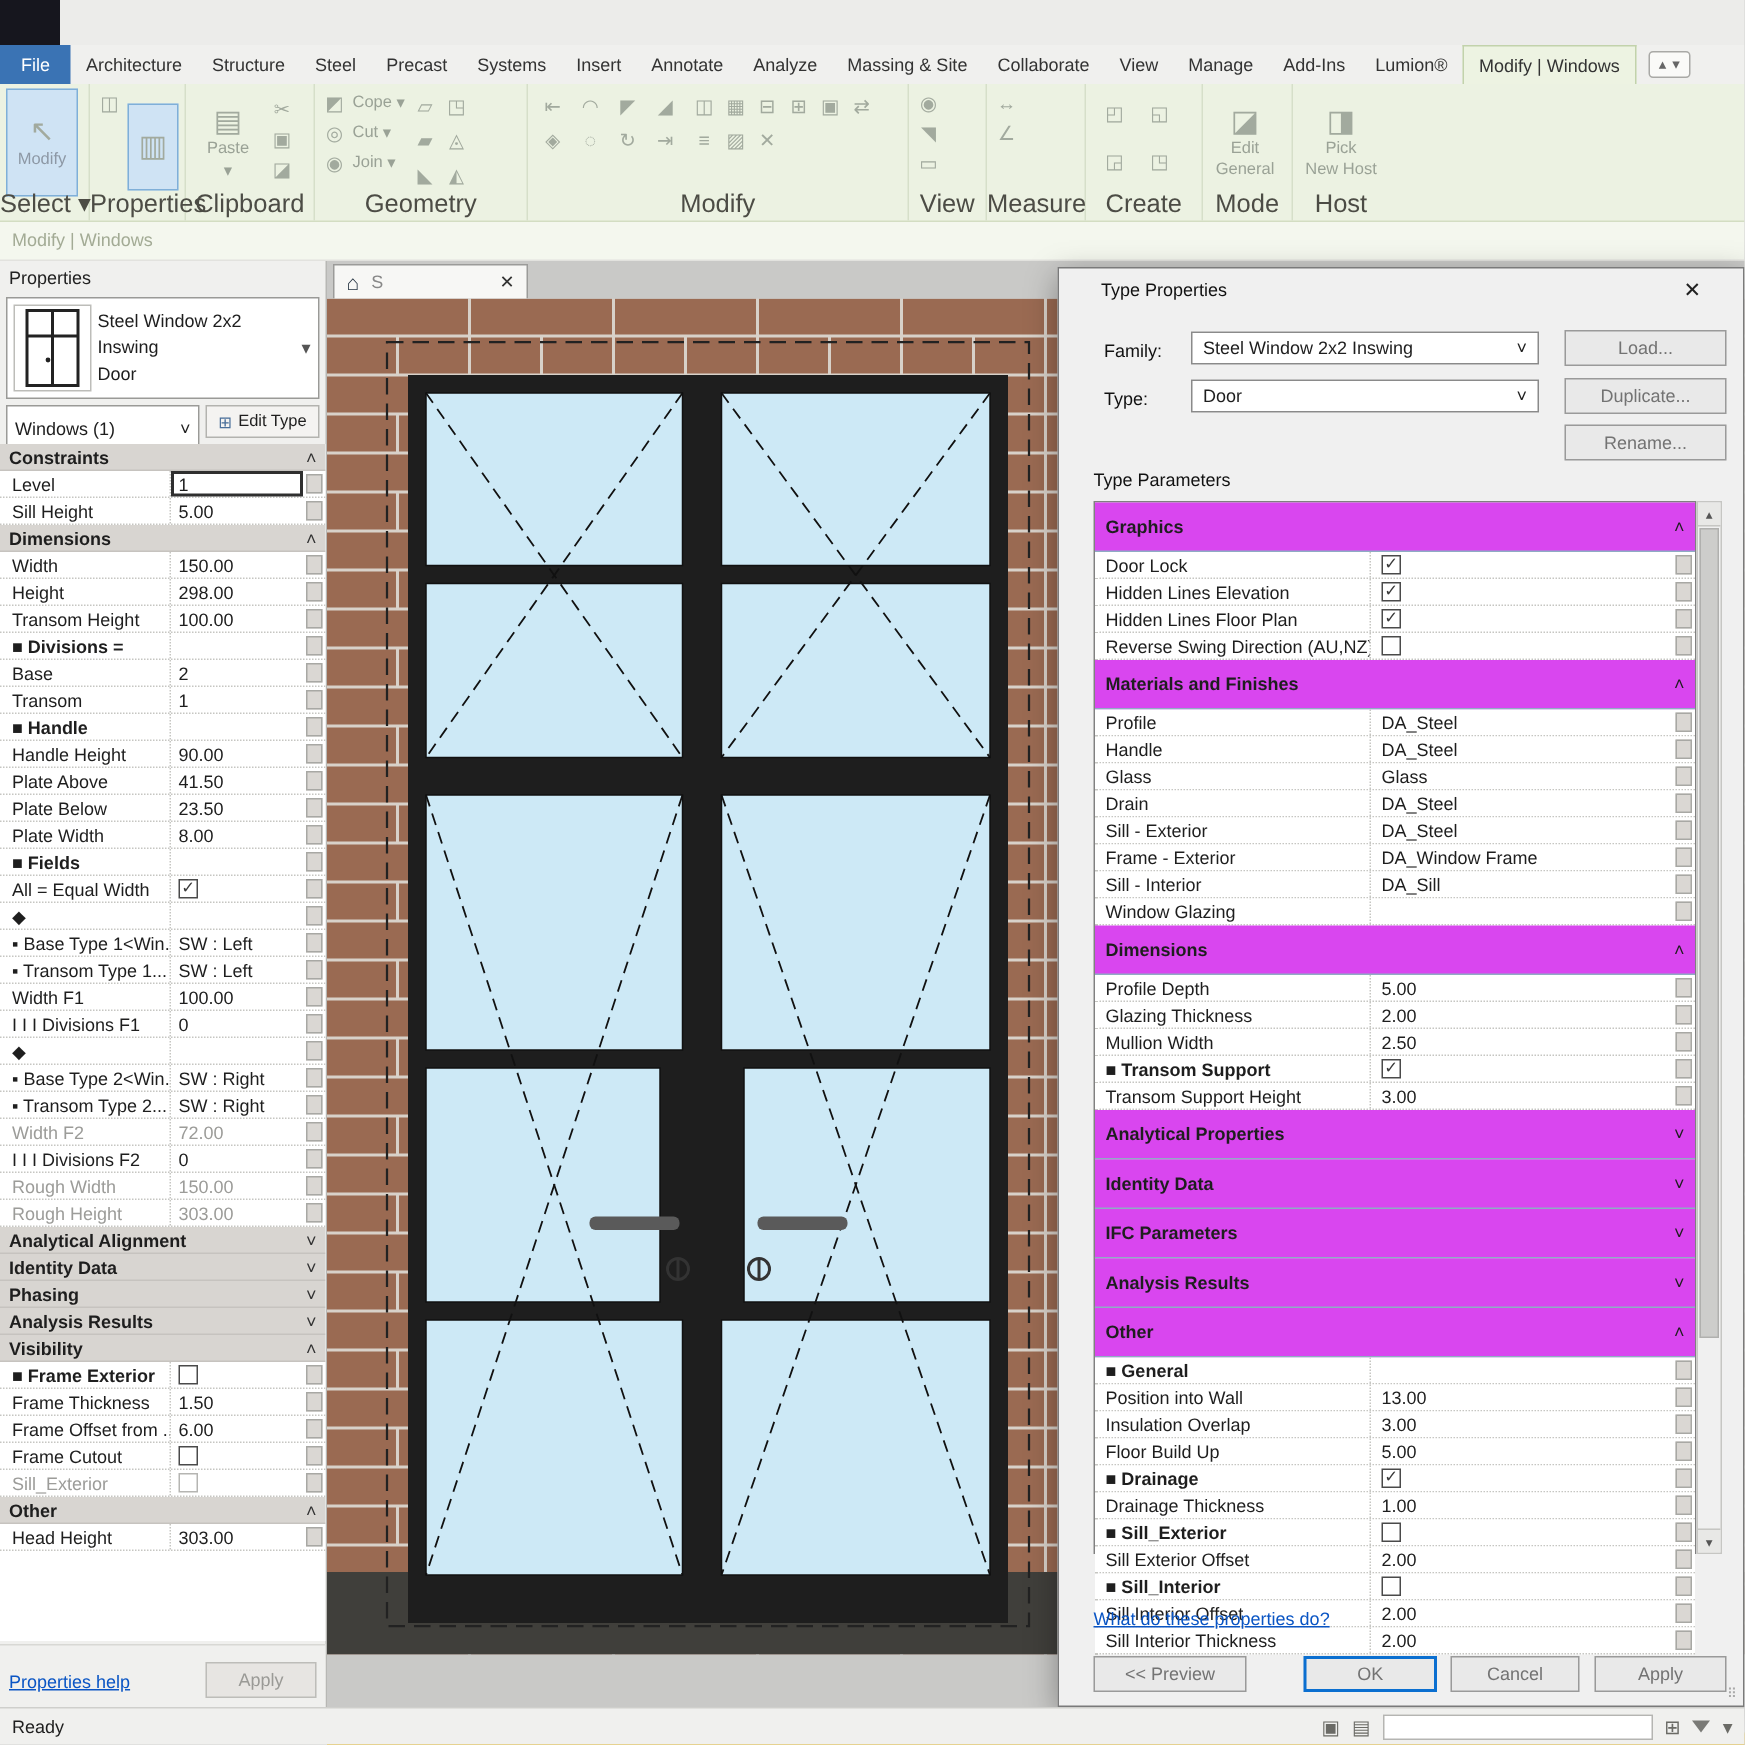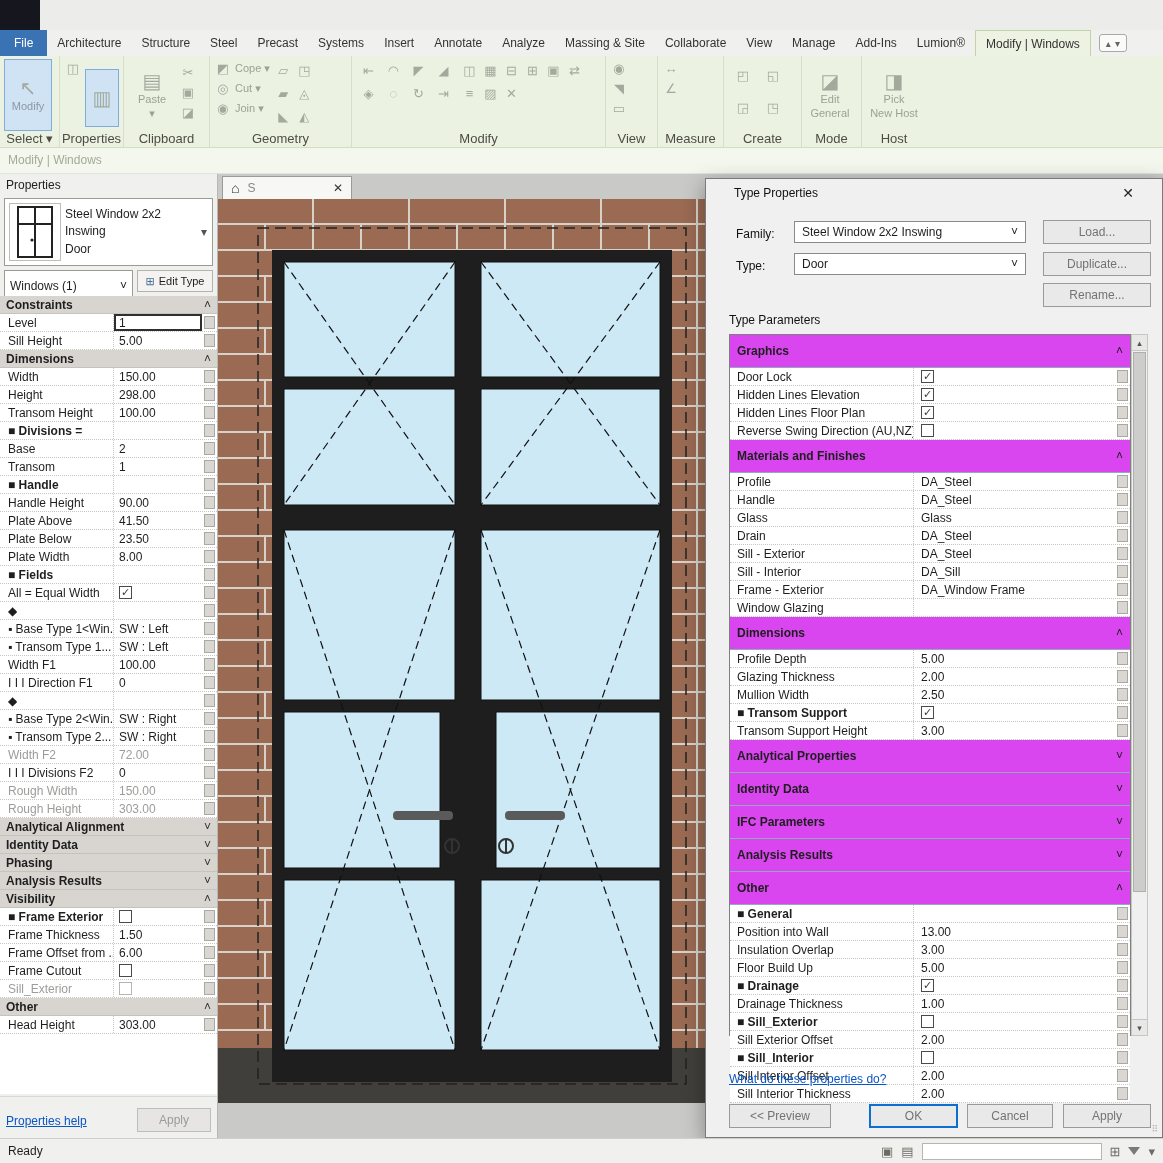--- a/index.html
+++ b/index.html
@@ -12,21 +12,21 @@
   .appbtn{position:absolute;top:0;left:0;width:40px;height:30px;background:#16161e}
   .tabrow{position:absolute;top:30px;left:0;right:0;height:26px;background:#f0f0ee;display:flex;align-items:stretch;overflow:hidden}
   .tab{padding:0 10px;display:flex;align-items:center;color:#333;white-space:nowrap}
   .tab.file{background:#3a73b4;color:#fff;padding:0 14px}
   .tab.active{background:#edf3e2;border:1px solid #c2d2ab;border-bottom:none}
   .ribbonmenu{align-self:center;margin-left:8px;border:1px solid #a9a9a6;border-radius:3px;padding:0 6px;height:18px;display:flex;align-items:center;gap:4px;color:#666;font-size:10px;background:#fafaf8}
 
   
   .ribbon{position:absolute;top:56px;left:0;right:0;height:92px;background:#ecf2e2;border-bottom:1px solid #d3ddc2;display:flex}
   .rpanel{position:relative;border-right:1px solid #d6dfc9;height:100%;padding:3px 4px 16px 4px}
-  .plabel{position:absolute;bottom:1px;left:0;right:0;text-align:center;font-size:13px;color:#4c4c45;white-space:nowrap}
+  .plabel{position:absolute;bottom:1px;left:0;right:0;text-align:center;font-size:17px;color:#4c4c45;white-space:nowrap}
   .pbody{display:flex;gap:3px;align-items:flex-start;height:100%}
   .bigbtn{width:48px;height:72px;display:flex;flex-direction:column;align-items:center;justify-content:center;gap:2px;color:#9aa296;font-size:11px;text-align:center;border:1px solid transparent}
   .bigbtn .bg{font-size:20px;line-height:1;color:#a2aa9e}
   .bigbtn.hl{background:#cfe3f4;border:1px solid #7fafd8;color:#8d98a5}
   .ic{width:18px;height:18px;display:inline-flex;align-items:center;justify-content:center;color:#a2aa9e;font-size:13px}
   .mini{font-size:11px;color:#9aa296;display:flex;align-items:center;gap:3px;height:18px}
   .col{display:flex;flex-direction:column;gap:2px}
   .modgrid{display:grid;grid-template-columns:repeat(6,21px);grid-auto-rows:23px;align-items:center;justify-items:center}
 
   
@@ -411,21 +411,21 @@
           <span class="plab">▪ Transom Type 1...</span>
           <div class="pval">SW : Left</div>
           <div class="assoc"></div>
         </div>
         <div class="prow">
           <span class="plab">Width F1</span>
           <div class="pval">100.00</div>
           <div class="assoc"></div>
         </div>
         <div class="prow">
-          <span class="plab">I I I Direction F1</span>
+          <span class="plab">I I I Divisions F1</span>
           <div class="pval">0</div>
           <div class="assoc"></div>
         </div>
         <div class="prow">
           <span class="plab">◆</span>
           <div class="pval"></div>
           <div class="assoc"></div>
         </div>
         <div class="prow">
           <span class="plab">▪ Base Type 2&lt;Win...</span>
@@ -679,27 +679,27 @@
             <span class="dlab">Drain</span>
             <div class="dval">DA_Steel</div>
             <div class="assoc"></div>
           </div>
           <div class="drow">
             <span class="dlab">Sill - Exterior</span>
             <div class="dval">DA_Steel</div>
             <div class="assoc"></div>
           </div>
           <div class="drow">
+            <span class="dlab">Frame - Exterior</span>
+            <div class="dval">DA_Window Frame</div>
+            <div class="assoc"></div>
+          </div>
+          <div class="drow">
             <span class="dlab">Sill - Interior</span>
             <div class="dval">DA_Sill</div>
-            <div class="assoc"></div>
-          </div>
-          <div class="drow">
-            <span class="dlab">Frame - Exterior</span>
-            <div class="dval">DA_Window Frame</div>
             <div class="assoc"></div>
           </div>
           <div class="drow">
             <span class="dlab">Window Glazing</span>
             <div class="dval"></div>
             <div class="assoc"></div>
           </div>
           <div class="dsec">
             <span>Dimensions</span>
             <span class="chev">˄</span>

